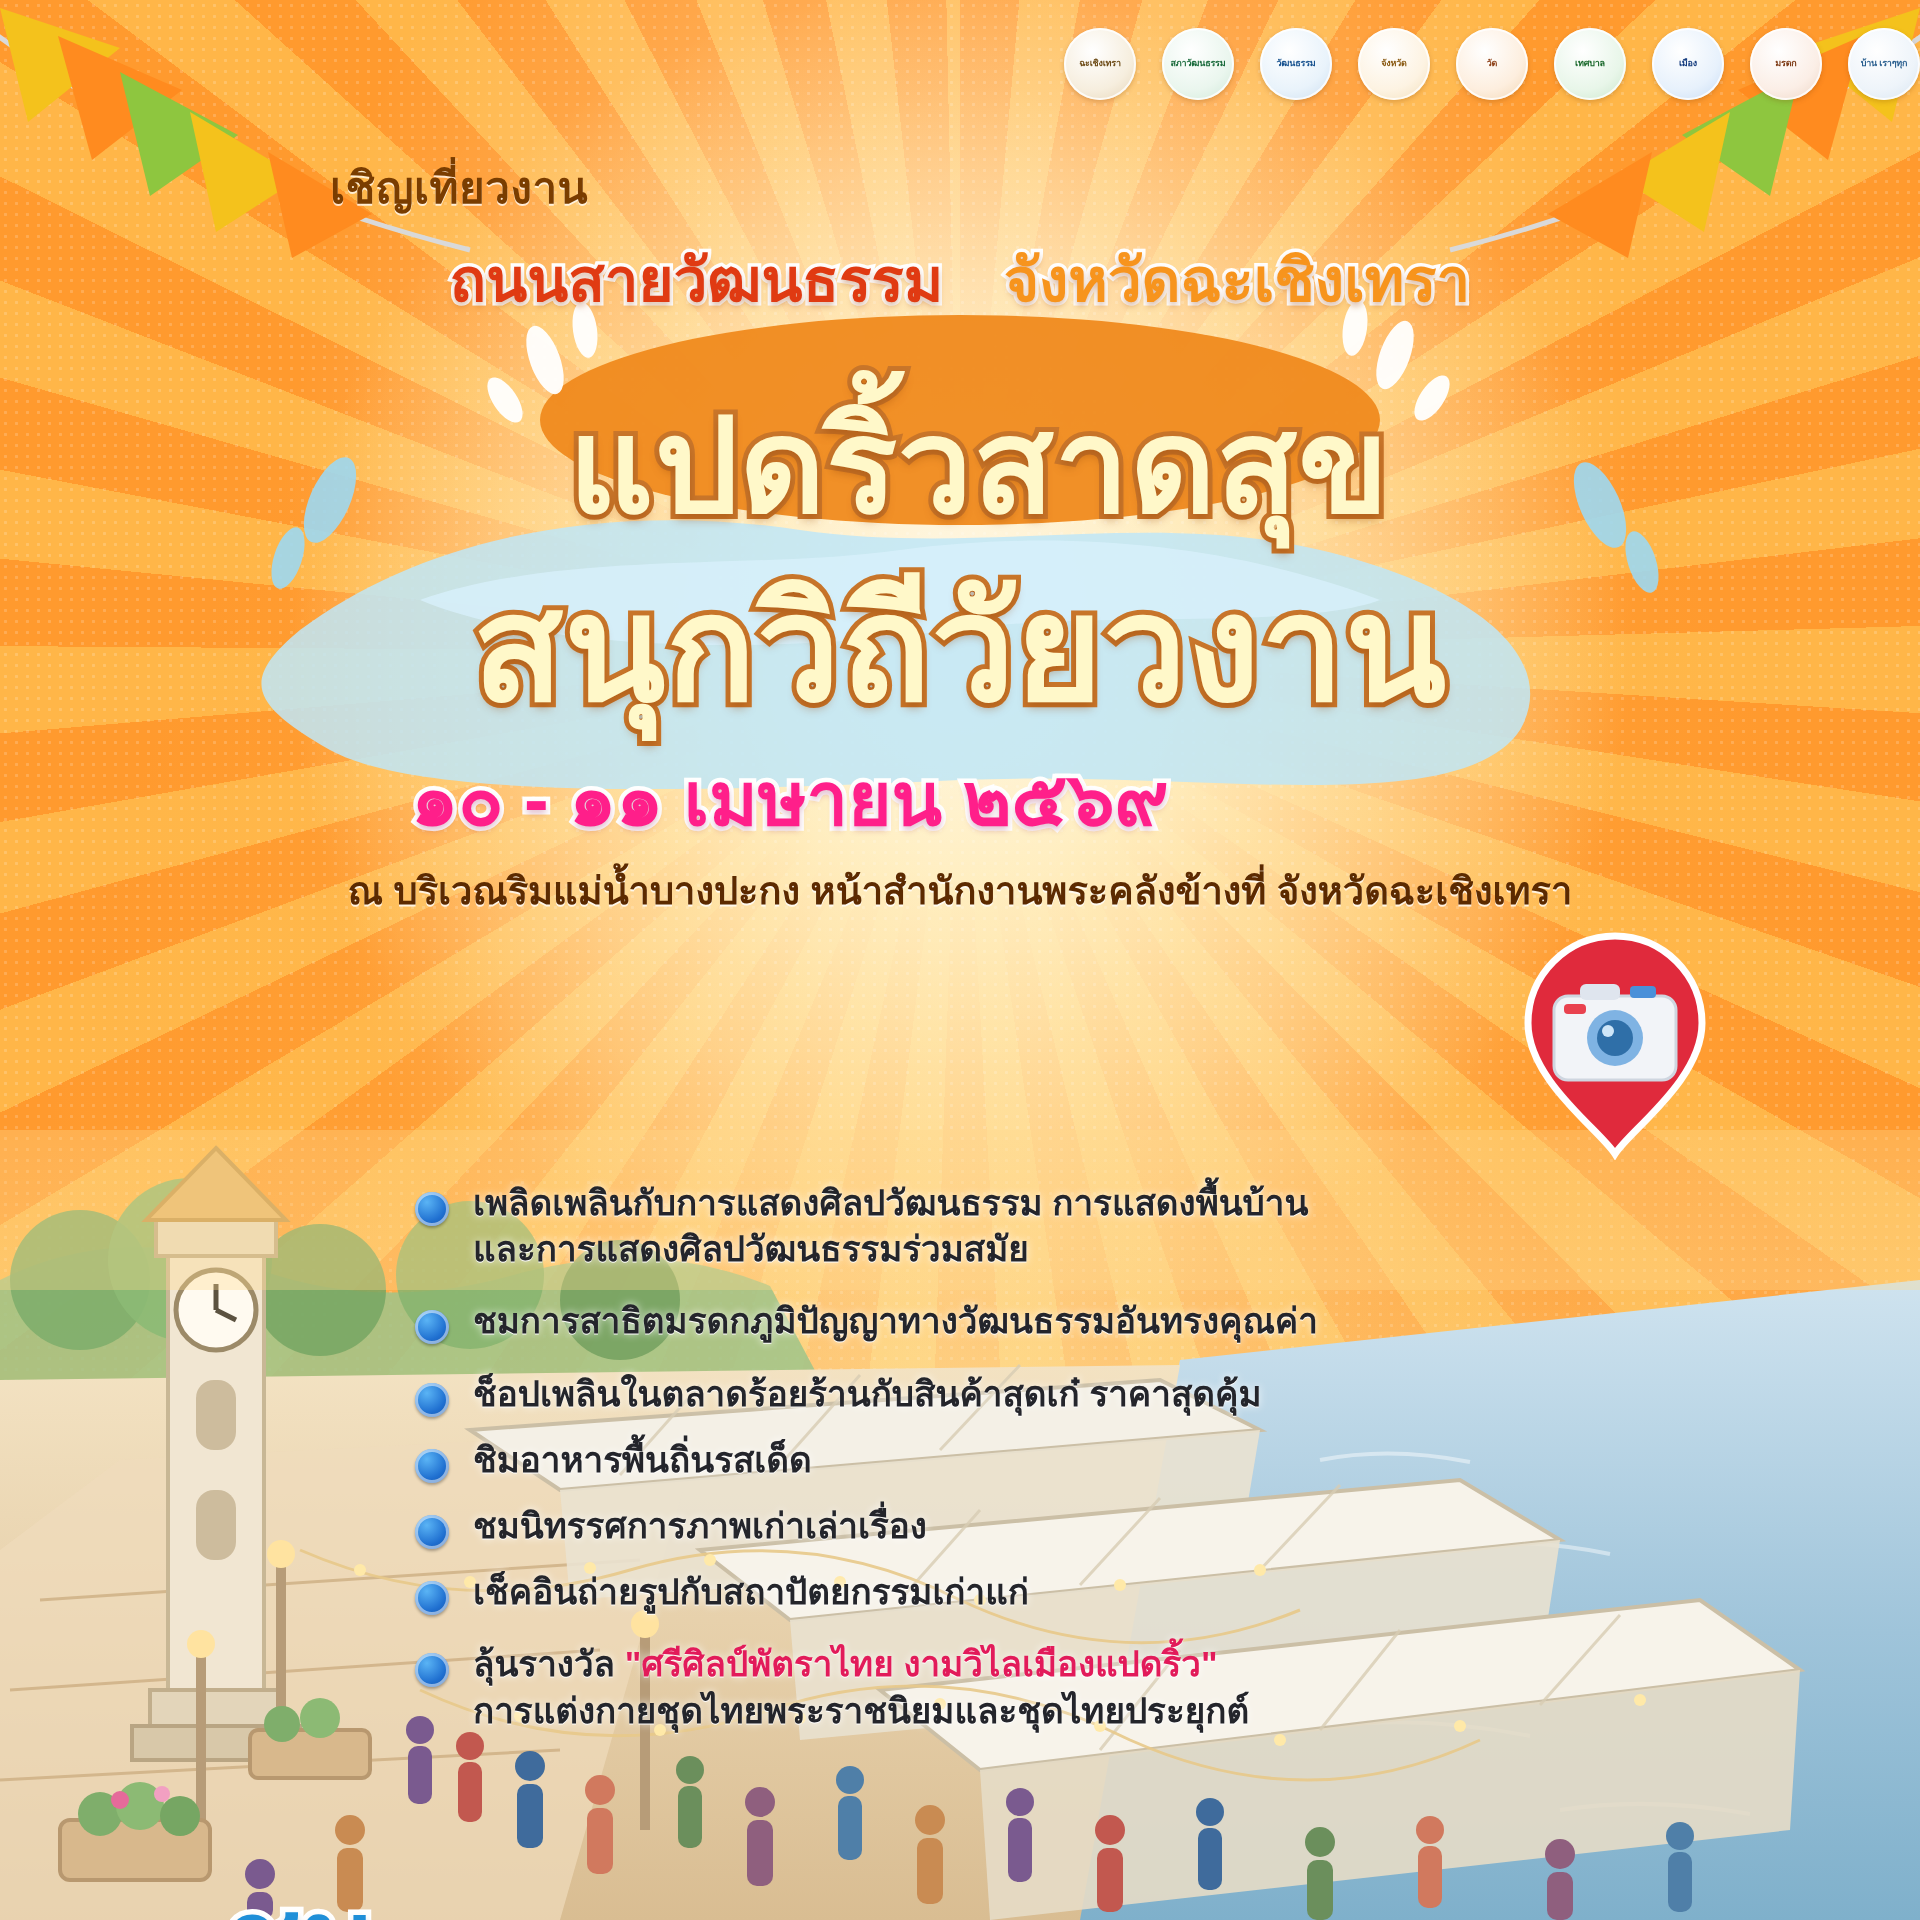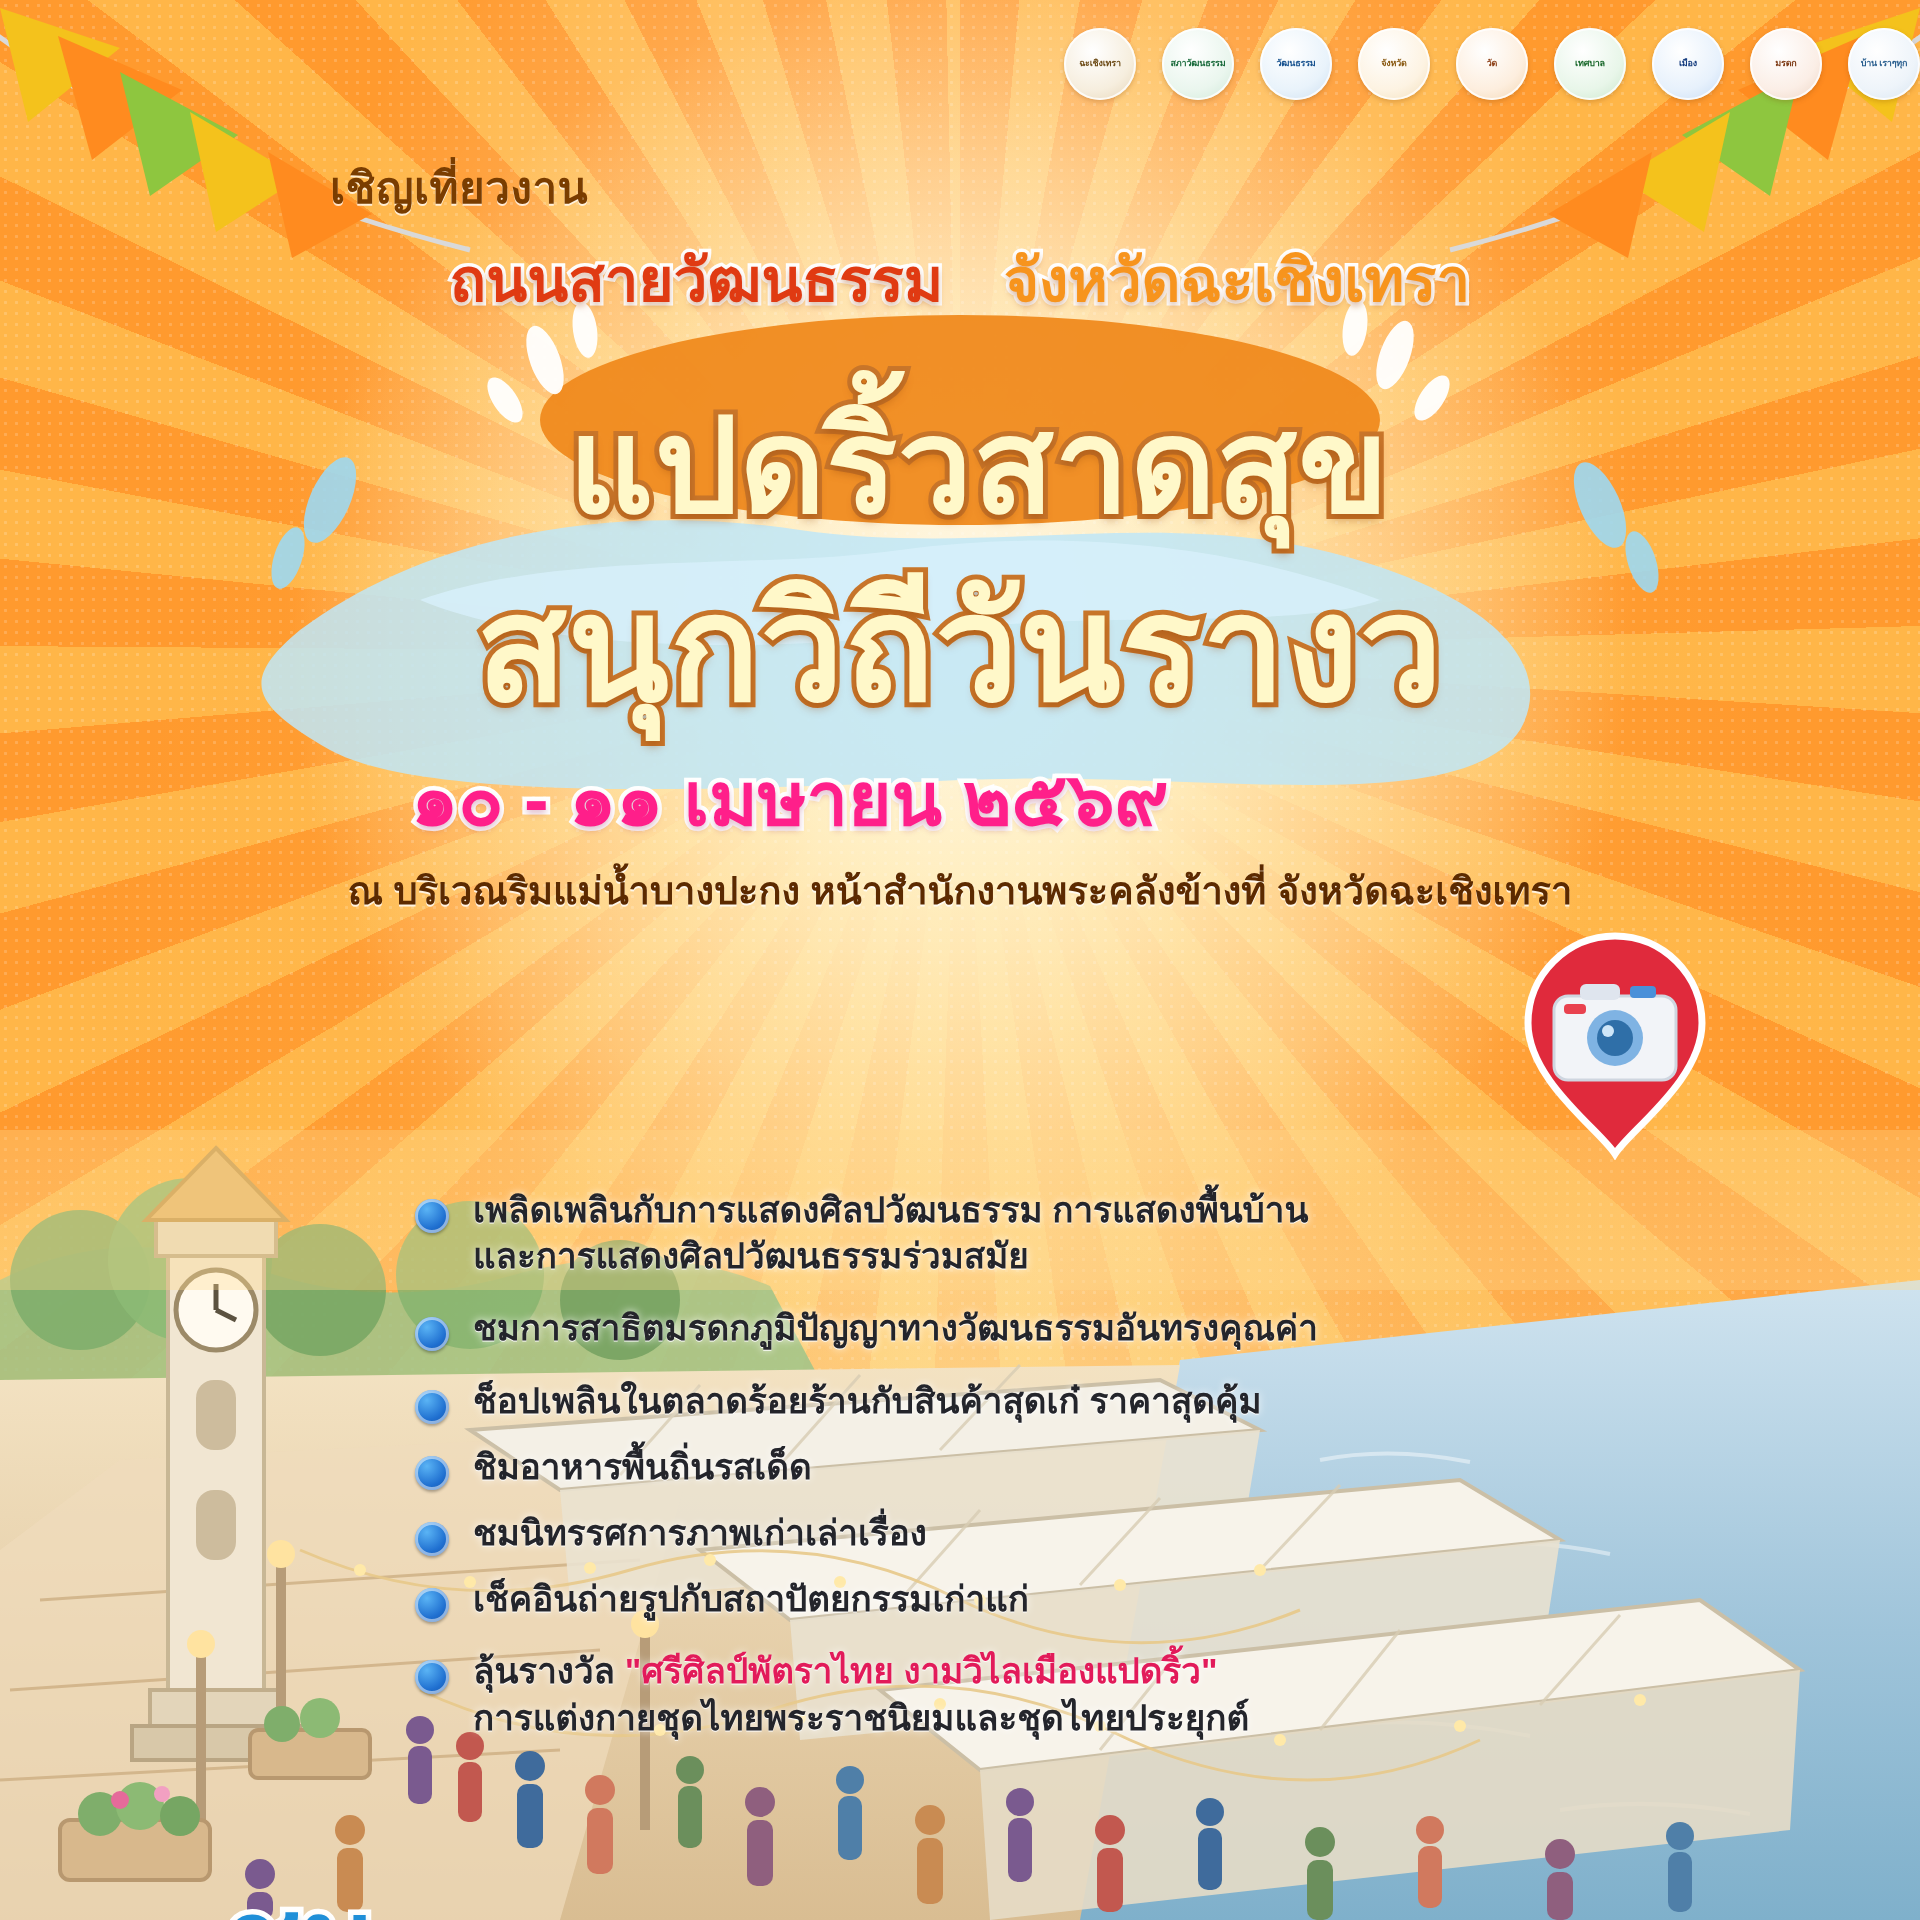--- a/index.html
+++ b/index.html
@@ -134,21 +134,21 @@
   .pin { position:absolute; left:1520px; top:930px; width:190px; height:230px; z-index:10; }
 
   
   .scene {
     position:absolute; left:0; top:1130px; width:1920px; height:790px; z-index:3;
     overflow:hidden;
   }
 
   
   .bullets {
-    position:absolute; left:415px; top:1180px; width:1430px; z-index:12;margin-top:7px;
+    position:absolute; left:415px; top:1180px; width:1430px; z-index:12;
   }
   .bullet {
     display:flex; align-items:flex-start; margin-bottom:26px;
   }
   .dot {
     flex:0 0 auto; width:34px; height:34px; border-radius:50%;
     background:radial-gradient(circle at 35% 30%, #5ab4f5 0%, #1f6fd0 60%, #15509f 100%);
     box-shadow:0 2px 3px rgba(0,0,0,0.3), inset 0 0 0 3px rgba(255,255,255,0.5);
     margin-top:12px; margin-right:24px;
   }
@@ -239,21 +239,21 @@
 
 <div class="head">
   <div class="invite">เชิญเที่ยวงาน</div>
 
   <div class="road-line">
     <span>ถนนสายวัฒนธรรม</span>
     <span class="prov">จังหวัดฉะเชิงเทรา</span>
   </div>
 
   <div class="title1">แปดริ้วสาดสุข</div>
-  <div class="title2">สนุกวิถีวันรางว</div>
+  <div class="title2">สนุกวิถีวัยวงาน</div>
 
   <div class="dates">๑๐ - ๑๑ เมษายน ๒๕๖๙</div>
   <div class="venue">ณ บริเวณริมแม่น้ำบางปะกง หน้าสำนักงานพระคลังข้างที่ จังหวัดฉะเชิงเทรา</div>
 </div>
 
 <div class="words">
   <div class="w w1">ชม</div>
   <div class="w w2">ชิม</div>
   <div class="w w3">ช็อป</div>
 

